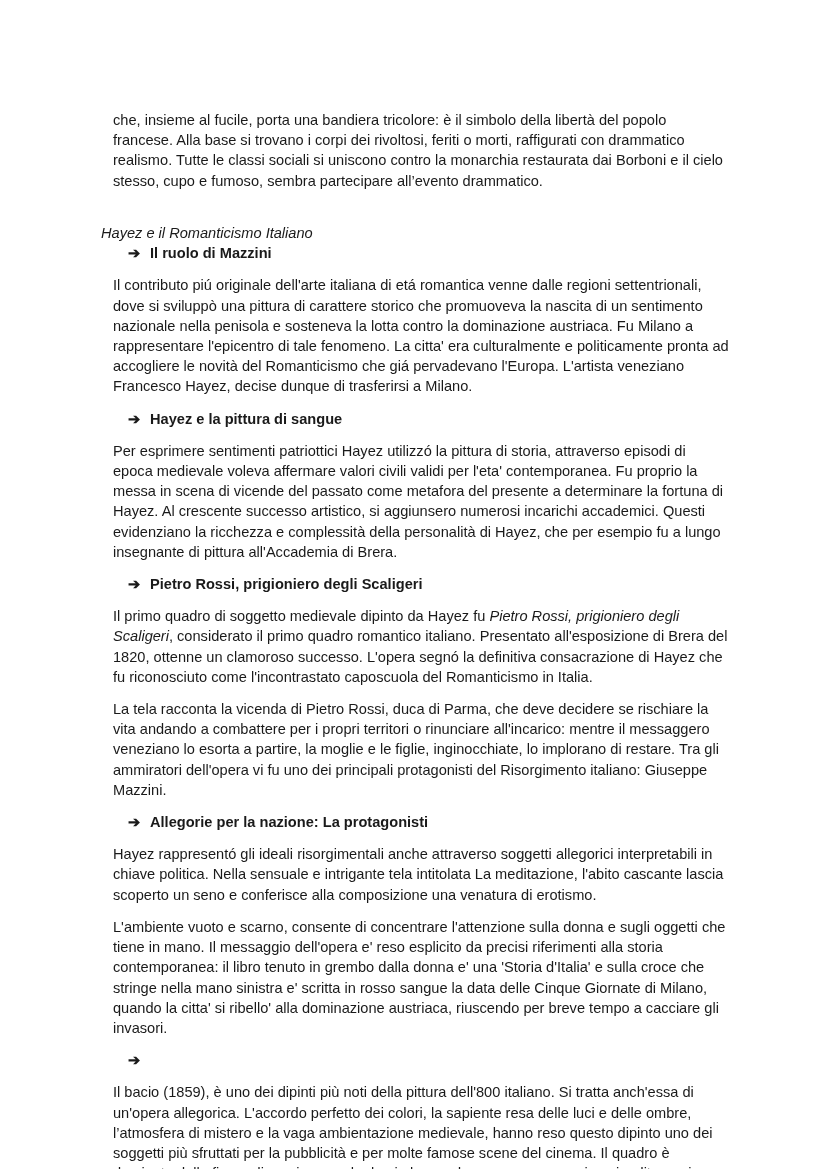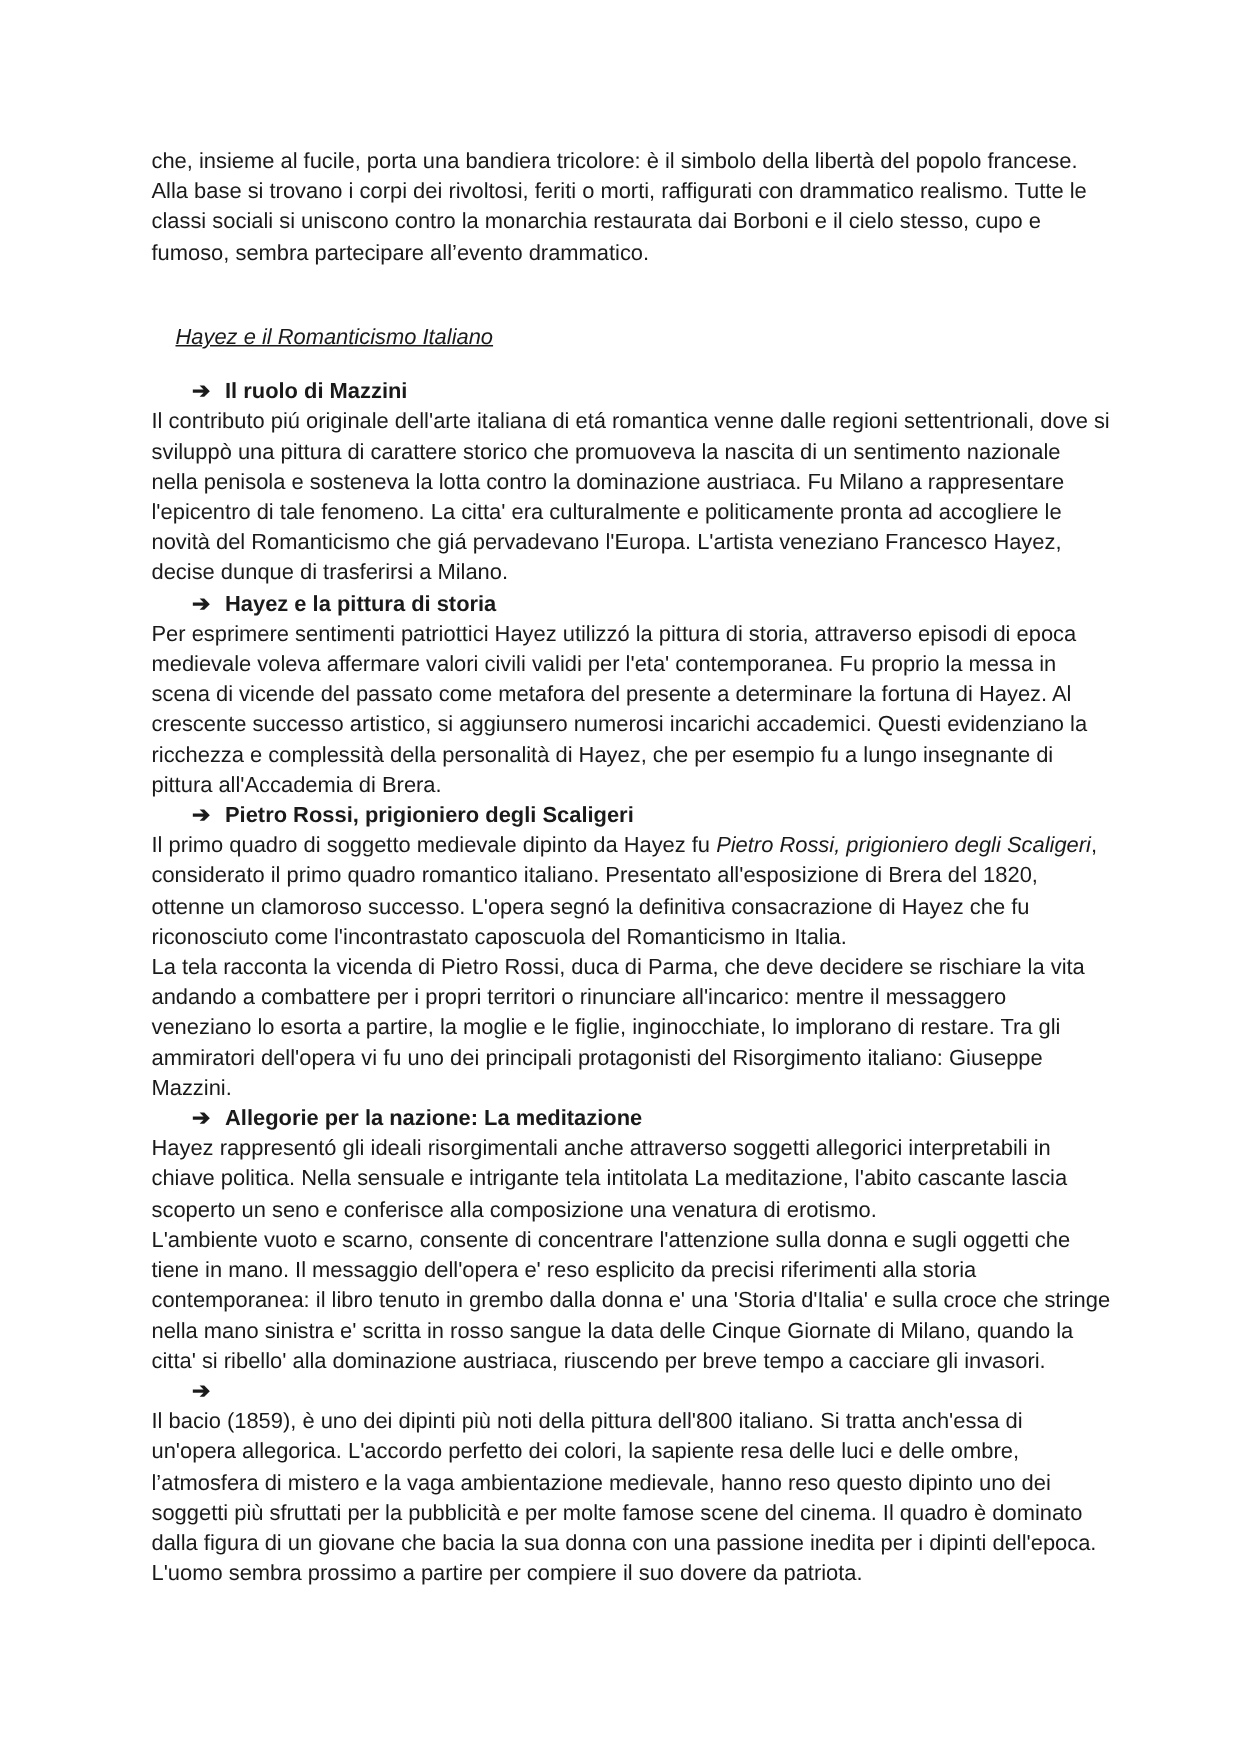--- a/index.html
+++ b/index.html
@@ -7,23 +7,23 @@
   .page {
     position: absolute;
     left: 101px;
     top: 98px;
     width: 640px;
     font-family: "Liberation Sans", sans-serif;
     font-size: 14.6px;
     line-height: 20.2px;
     color: #1a1a1a;
   }
-  .para { margin: 0; }
+  .para { margin: 12px; }
   .gap { height: 20.2px; }
-  .section-title { margin: 16px; text-decoration: underline; font-style: italic; }
+  .section-title { margin: 0; font-style: italic; }
   .heading {
     margin: 0;
     font-weight: bold;
     padding-left: 27px;
     display: flex;
   }
   .heading .arrow { width: 22px; display: inline-block; font-weight: bold; }
   em { font-style: italic; }
 </style>
 </head>
@@ -38,34 +38,34 @@
   <p class="section-title">Hayez e il Romanticismo Italiano</p>
 
   <div class="heading">
     <span class="arrow">➔</span>
     <span>Il ruolo di Mazzini</span>
   </div>
   <p class="para">Il contributo piú originale dell'arte italiana di etá romantica venne dalle regioni settentrionali, dove si sviluppò una pittura di carattere storico che promuoveva la nascita di un sentimento nazionale nella penisola e sosteneva la lotta contro la dominazione austriaca. Fu Milano a rappresentare l'epicentro di tale fenomeno. La citta' era culturalmente e politicamente pronta ad accogliere le novità del Romanticismo che giá  pervadevano l'Europa. L'artista veneziano Francesco Hayez, decise dunque di trasferirsi a Milano.</p>
 
   <div class="heading">
     <span class="arrow">➔</span>
-    <span>Hayez e la pittura di storia</span>
+    <span>Hayez e la pittura di sangue</span>
   </div>
   <p class="para">Per esprimere sentimenti patriottici Hayez utilizzó la pittura di storia, attraverso episodi di epoca medievale voleva affermare valori civili validi per l'eta' contemporanea. Fu proprio la messa in scena di vicende del passato come metafora del presente a determinare la fortuna di Hayez. Al crescente successo artistico, si aggiunsero numerosi incarichi accademici. Questi evidenziano la ricchezza e complessità della personalità di Hayez, che per esempio fu a lungo insegnante di pittura all'Accademia di Brera.</p>
 
   <div class="heading">
     <span class="arrow">➔</span>
     <span>Pietro Rossi, prigioniero degli Scaligeri</span>
   </div>
   <p class="para"><span>Il primo quadro di soggetto medievale dipinto da Hayez fu </span><em>Pietro Rossi, prigioniero degli Scaligeri</em><span>, considerato il primo quadro romantico italiano. Presentato all'esposizione di Brera del 1820, ottenne un clamoroso successo. L'opera segnó la definitiva consacrazione di Hayez che fu riconosciuto come l'incontrastato caposcuola del Romanticismo in Italia.</span></p>
   <p class="para">La tela racconta la vicenda di Pietro Rossi, duca di Parma, che deve decidere se rischiare la vita andando a combattere per i propri territori o rinunciare all'incarico: mentre il messaggero veneziano lo esorta a partire, la moglie e le figlie, inginocchiate, lo implorano di restare. Tra gli ammiratori dell'opera vi fu uno dei principali protagonisti del Risorgimento italiano: Giuseppe Mazzini.</p>
 
   <div class="heading">
     <span class="arrow">➔</span>
-    <span>Allegorie per la nazione: La meditazione</span>
+    <span>Allegorie per la nazione: La protagonisti</span>
   </div>
   <p class="para">Hayez rappresentó gli ideali risorgimentali anche attraverso soggetti allegorici interpretabili in chiave politica. Nella sensuale e intrigante tela intitolata La meditazione, l'abito cascante lascia scoperto un seno e conferisce alla composizione una venatura di erotismo.</p>
   <p class="para">L'ambiente vuoto e scarno, consente di concentrare l'attenzione sulla donna e sugli oggetti che tiene in mano. Il messaggio dell'opera e' reso esplicito da precisi riferimenti alla storia contemporanea: il libro tenuto in grembo dalla donna e' una 'Storia d'Italia' e sulla croce che stringe nella mano sinistra e' scritta in rosso sangue la data delle Cinque Giornate di Milano, quando la citta' si ribello' alla dominazione austriaca, riuscendo per breve tempo a cacciare gli invasori.</p>
 
   <div class="heading">
     <span class="arrow">➔</span>
   </div>
   <p class="para">Il bacio (1859), è uno dei dipinti più noti della pittura dell'800 italiano. Si tratta anch'essa di un'opera allegorica.  L'accordo perfetto dei colori, la sapiente resa delle luci e delle ombre, l’atmosfera di mistero e la vaga ambientazione medievale, hanno reso questo dipinto uno dei soggetti più sfruttati per la pubblicità e per molte famose scene del cinema. Il quadro è dominato dalla figura di un giovane che bacia la sua donna con una passione inedita per i dipinti dell'epoca. L'uomo sembra prossimo a partire per compiere il suo dovere da patriota.</p>
 
 </div>

